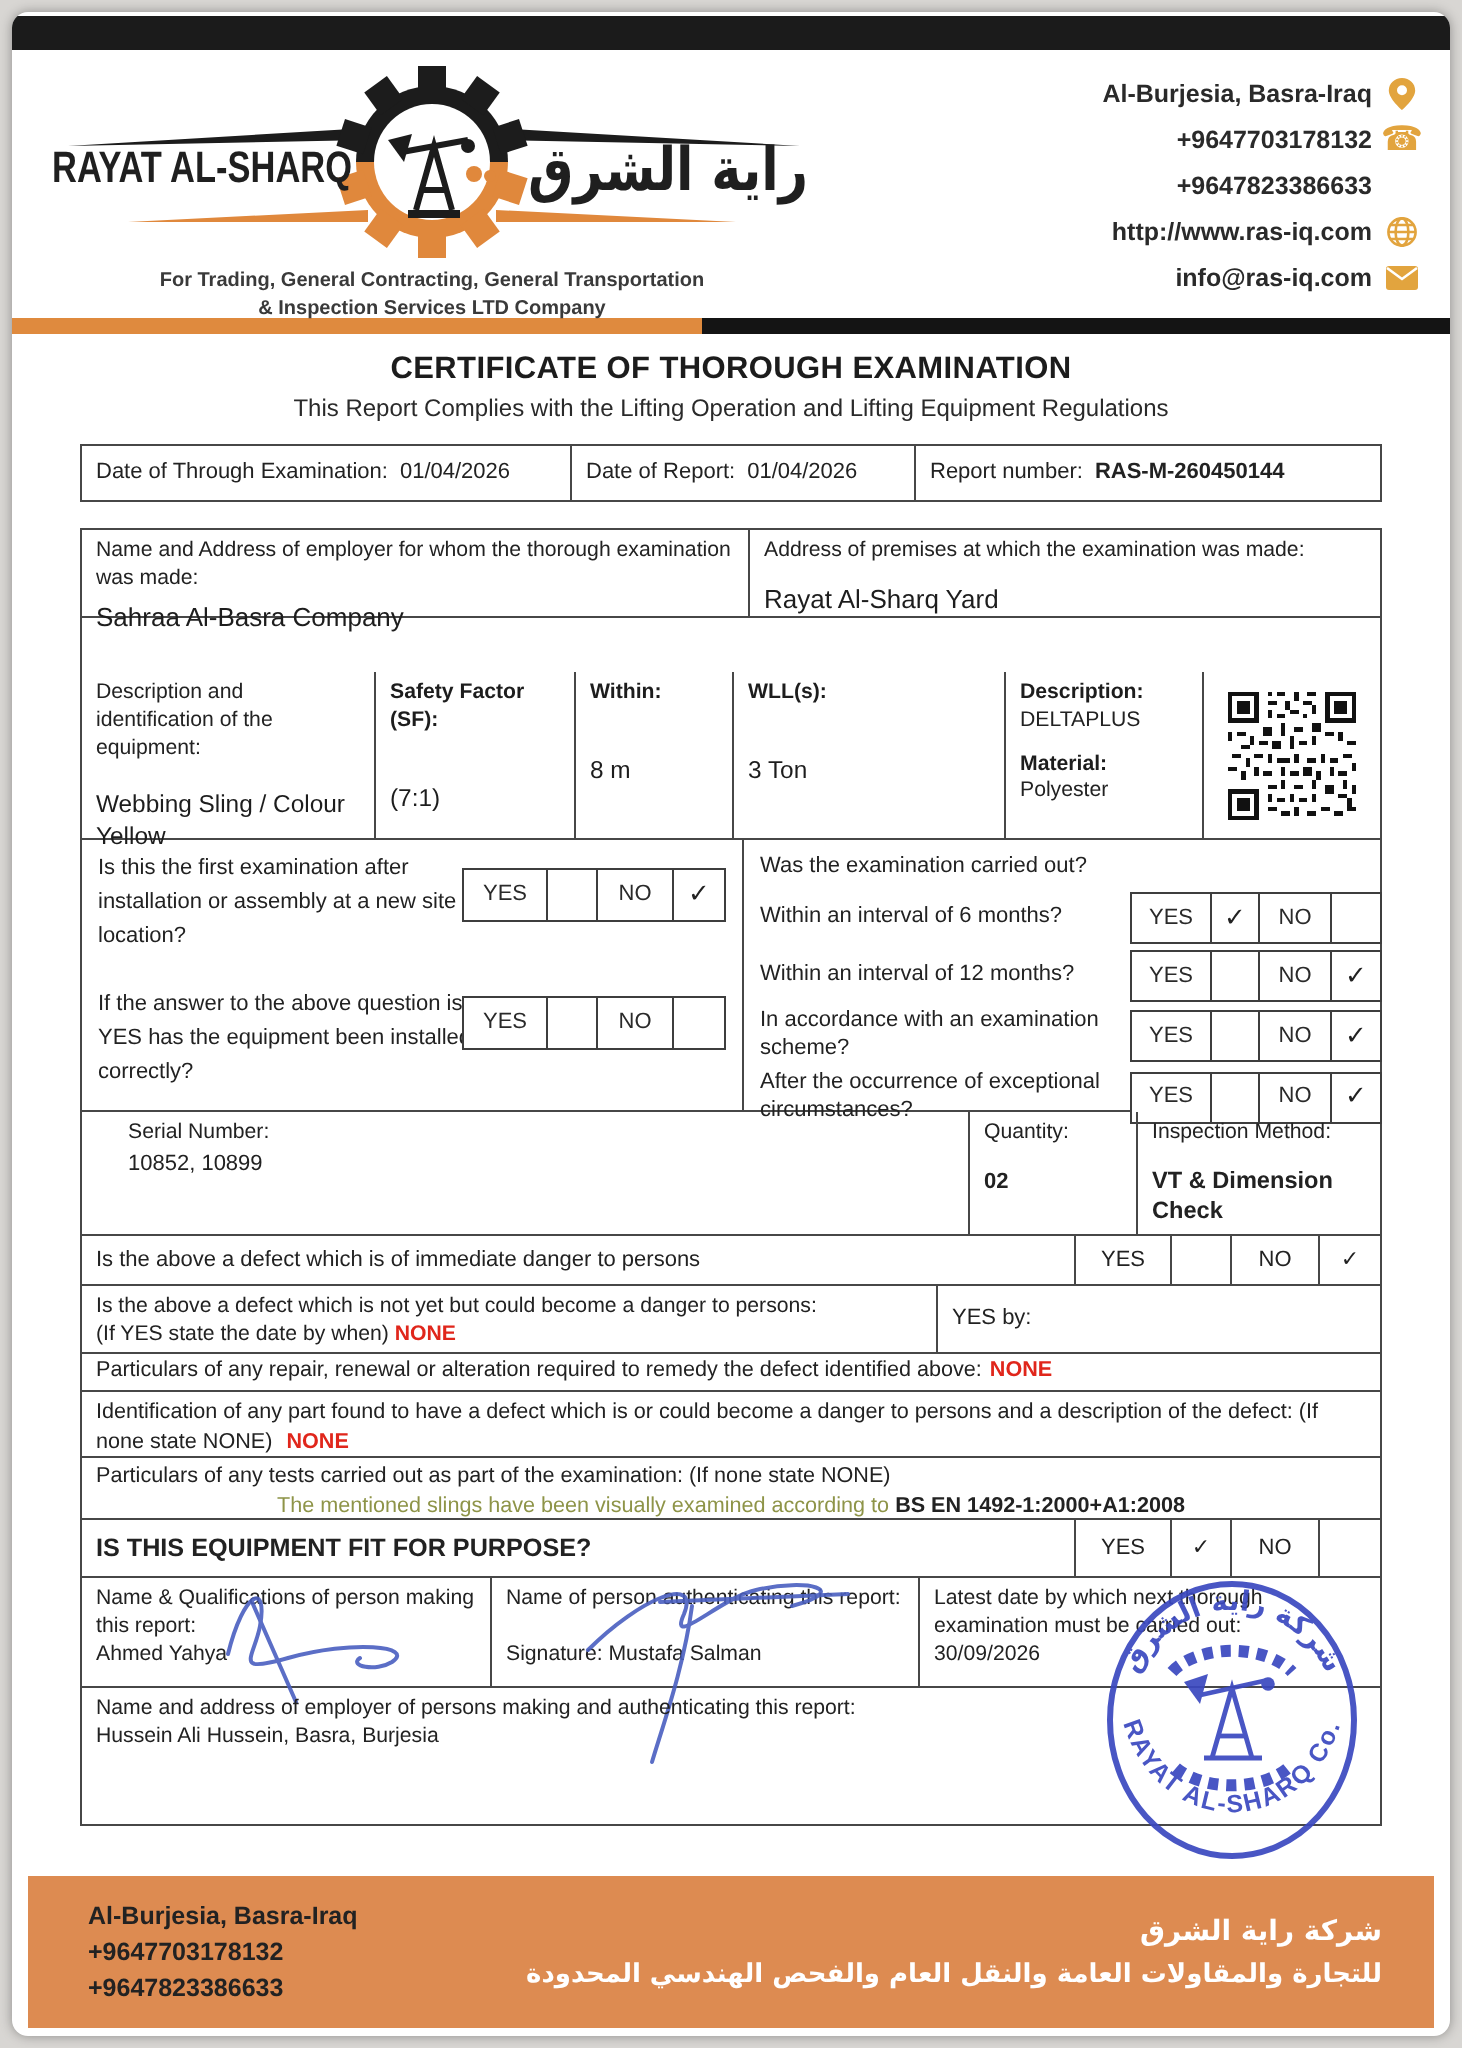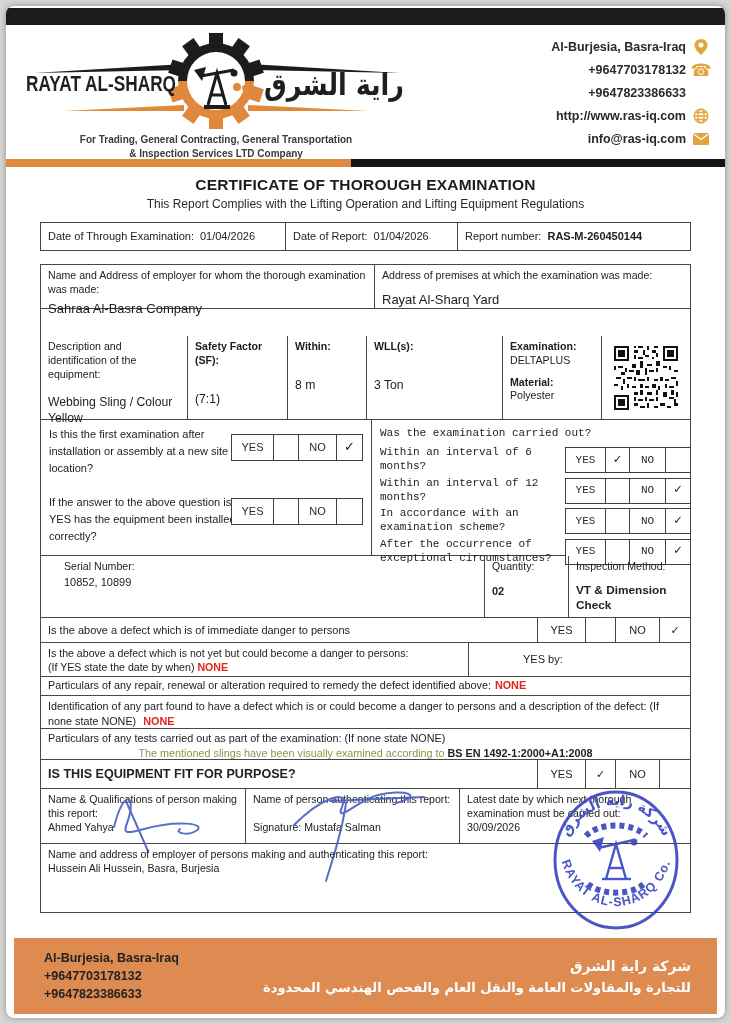--- a/index.html
+++ b/index.html
@@ -64,21 +64,21 @@
   .c-desc{ width:147px; } .c-sf{ width:100px; } .c-len{ width:79px; }
   .c-wll{ width:136px; } .c-man{ width:99px; } .c-qr{ flex:1; display:flex; align-items:center; justify-content:center; }
   .lab { font-weight:bold; color:#1d1d1d; }
   .equip-val { font-size:12.2px; margin-top:14px; color:#1d1d1d; }
   .man-val { font-size:10.6px; }
   .man-mat { margin-top:8px; }
 
   
   .r-quest { height:136px; }
   .q-left { width:331px; padding:6px 8px; }
-  .q-right { flex:1; padding:3px 0 3px 8px; display:flex; flex-direction:column;font-family:Liberation Mono, monospace; }
+  .q-right { flex:1; padding:3px 0 3px 8px; display:flex; flex-direction:column; }
   .q-text { font-size:11px; line-height:1.55; width:200px; }
   .qblock { position:relative; }
   .ynbox { display:flex; border:1.2px solid #3e3e3e; background:#fff; height:27px; }
   .yn { display:flex; align-items:center; justify-content:center; font-size:11px; color:#2a2a2a; }
   .yn:not(:last-child){ border-right:1.2px solid #3e3e3e; }
   .yn.w-yes{ width:42px; } .yn.w-c{ width:25px; } .yn.w-no{ width:38px; }
   .qbox-abs { position:absolute; right:0; }
   .qr-head { font-size:11px; margin:3px 0 6px 0; }
   .qr-row { display:flex; align-items:center; margin-bottom:3px; }
   .qr-row .q-text { flex:1; width:auto; line-height:1.25; padding-right:4px; }
@@ -98,21 +98,21 @@
   
   .r-flat { align-items:stretch; }
   .r-flat .txt { flex:1; display:flex; align-items:center; font-size:11px; }
   .r-flat .yncell { display:flex; align-items:center; justify-content:center; font-size:11px; padding:0; }
   .w2-yes{ width:48px; } .w2-c{ width:30px; } .w2-no{ width:44px; } .w2-c2{ width:30px; }
   .r-imm { height:25px; }
   .r-fit { height:29px; }
   .r-fit .txt { font-weight:bold; font-size:12.6px; }
 
   
-  .r-future { height:34px;gap:47px; }
+  .r-future { height:34px; }
   .c-fut { width:428px; }
   .c-yesby { flex:1; display:flex; align-items:center; font-size:11px; }
   .red { color:#e0261b; }
   .olive { color:#8e9448; }
 
   .r-repair { height:19px; padding:2px 7px; font-size:10.8px; }
   .r-ident { height:33px; padding:3px 7px; font-size:10.8px; line-height:1.35; }
   .r-tests { height:31px; padding:2px 7px; font-size:10.8px; line-height:1.4; }
   .tests-l2 { text-align:center; }
 
@@ -295,21 +295,21 @@
         </div>
         <div class="bcell c-len">
           <div class="lab">Within:</div>
           <div class="equip-val" style="margin-top:24px">8 m</div>
         </div>
         <div class="bcell c-wll">
           <div class="lab">WLL(s):</div>
           <div class="equip-val" style="margin-top:24px">3 Ton</div>
         </div>
         <div class="bcell c-man">
-          <div class="lab">Examination:</div>
+          <div class="lab">Description:</div>
           <div class="man-val">DELTAPLUS</div>
           <div class="lab man-mat">Material:</div>
           <div class="man-val">Polyester</div>
         </div>
         <div class="bcell c-qr">
           <svg width="64" height="64" viewBox="0 0 29 29" shape-rendering="crispEdges">
             <rect width="29" height="29" fill="#fff"></rect>
             <g fill="#111">
               <rect x="0" y="0" width="7" height="7"></rect>
                 <rect x="22" y="0" width="7" height="7"></rect>

